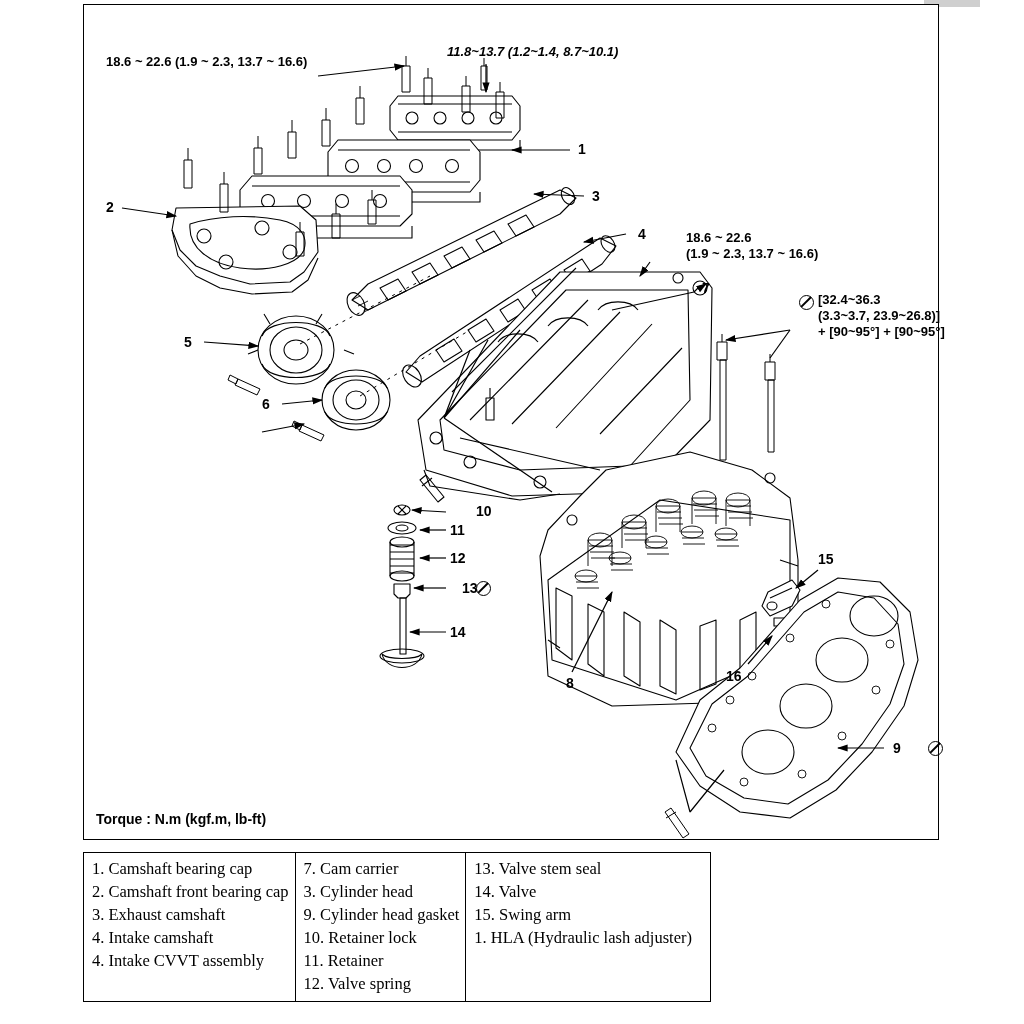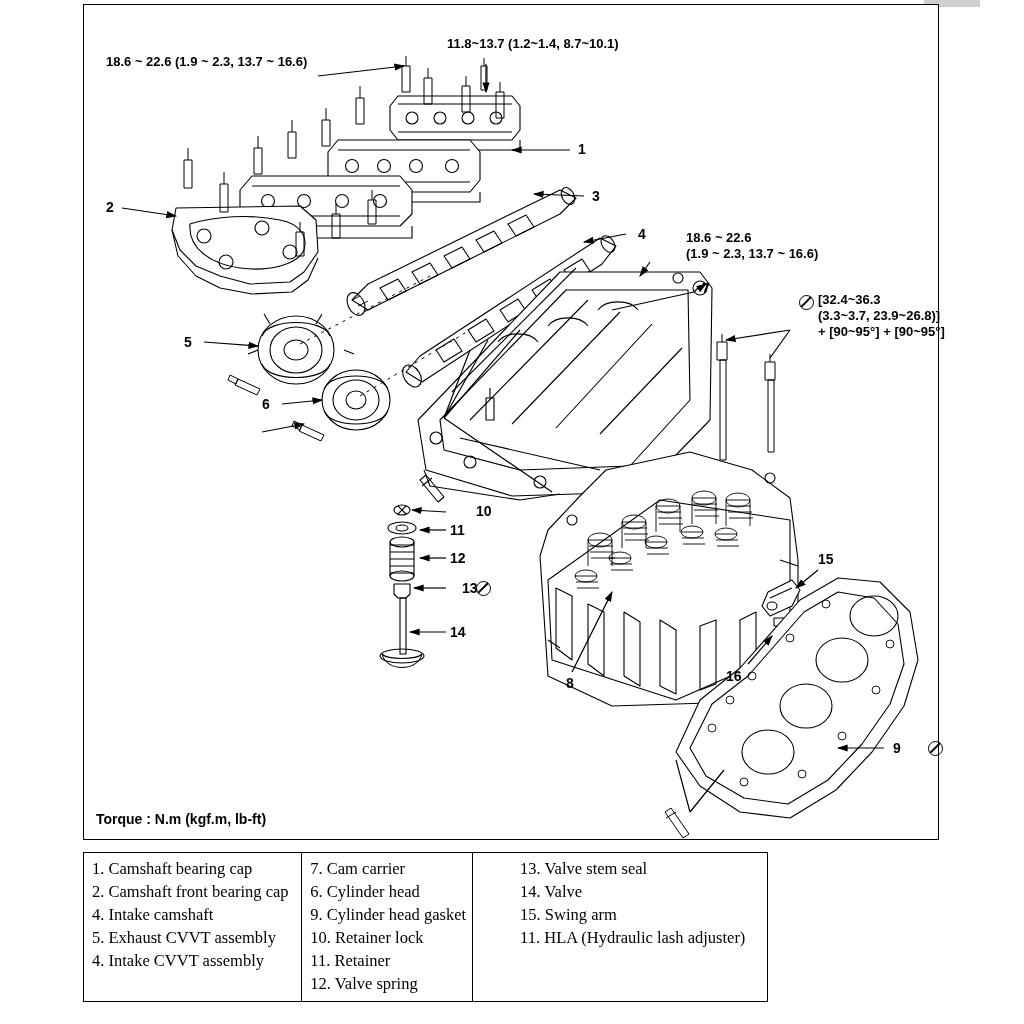--- a/index.html
+++ b/index.html
@@ -69,35 +69,35 @@
     left: 96px;
     top: 811px;
     white-space: pre;
   }
 
   
   .legend {
     position: absolute;
     left: 83px;
     top: 852px;
-    width: 685px;
+    width: 628px;
     border: 1.5px solid #000;
     box-sizing: border-box;
     background: #fff;
     display: flex;
     font-family: "Liberation Serif", serif;
     font-size: 16.5px;
   }
   .legend-col {
     box-sizing: border-box;
     padding: 4px 0 6px 0;
   }
   .legend-col.c1 { width: 232px; border-right: 1.5px solid #000; }
   .legend-col.c2 { width: 180px; border-right: 1.5px solid #000; }
-  .legend-col.c3 { width: 271px; margin-left: 39px; }
+  .legend-col.c3 { width: 271px; }
   .legend-item {
     padding: 1px 6px 1px 8px;
     line-height: 21px;
     white-space: nowrap;
   }
 
   
   .nosym {
     display: inline-block;
     width: 13px;
@@ -461,21 +461,21 @@
         <path d="M650,262 L640,276" marker-end="url(#arrow)"></path>
         <path d="M790,330 L726,340" marker-end="url(#arrow)"></path>
         <path d="M790,330 L770,358"></path>
         <path d="M262,432 L304,424" marker-end="url(#arrow)"></path>
       </g>
     </g>
   </svg>
 
   <div class="txt" style="left:106px; top:54px;">18.6 ~ 22.6 (1.9 ~ 2.3, 13.7 ~ 16.6)</div>
 
-  <div class="txt" style="left:447px; top:36px;">11.8~13.7 (1.2~1.4, 8.7~10.1)</div>
+  <div class="txt" style="left:447px; top:44px;font-style:italic;">11.8~13.7 (1.2~1.4, 8.7~10.1)</div>
 
   <div class="txt" style="left:686px; top:230px;">18.6 ~ 22.6
 (1.9 ~ 2.3, 13.7 ~ 16.6)</div>
 
   <div class="txt" style="left:818px; top:292px;">[32.4~36.3
 (3.3~3.7, 23.9~26.8)]
 + [90~95°] + [90~95°]</div>
   <span class="nosym sym-abs" style="left:799px; top:295px;"></span>
 
 
@@ -498,33 +498,33 @@
 
   <span class="nosym sym-abs" style="left:476px; top:581px;"></span>
   <span class="nosym sym-abs" style="left:928px; top:741px;"></span>
 
   <div class="torque-note">Torque : N.m (kgf.m, lb-ft)</div>
 
   <div class="legend">
     <div class="legend-col c1">
       <div class="legend-item">1. Camshaft bearing cap</div>
       <div class="legend-item">2. Camshaft front bearing cap</div>
+      <div class="legend-item">3. Exhaust camshaft</div>
       <div class="legend-item">4. Intake camshaft</div>
-      <div class="legend-item">5. Exhaust CVVT assembly</div>
       <div class="legend-item">4. Intake CVVT assembly</div>
     </div>
     <div class="legend-col c2">
       <div class="legend-item">7. Cam carrier</div>
-      <div class="legend-item">6. Cylinder head</div>
+      <div class="legend-item">3. Cylinder head</div>
       <div class="legend-item">9. Cylinder head gasket</div>
       <div class="legend-item">10. Retainer lock</div>
       <div class="legend-item">11. Retainer</div>
       <div class="legend-item">12. Valve spring</div>
     </div>
     <div class="legend-col c3">
       <div class="legend-item">13. Valve stem seal</div>
       <div class="legend-item">14. Valve</div>
       <div class="legend-item">15. Swing arm</div>
-      <div class="legend-item">11. HLA (Hydraulic lash adjuster)</div>
+      <div class="legend-item">1. HLA (Hydraulic lash adjuster)</div>
     </div>
   </div>
 
 </div>
 
 </body></html>

